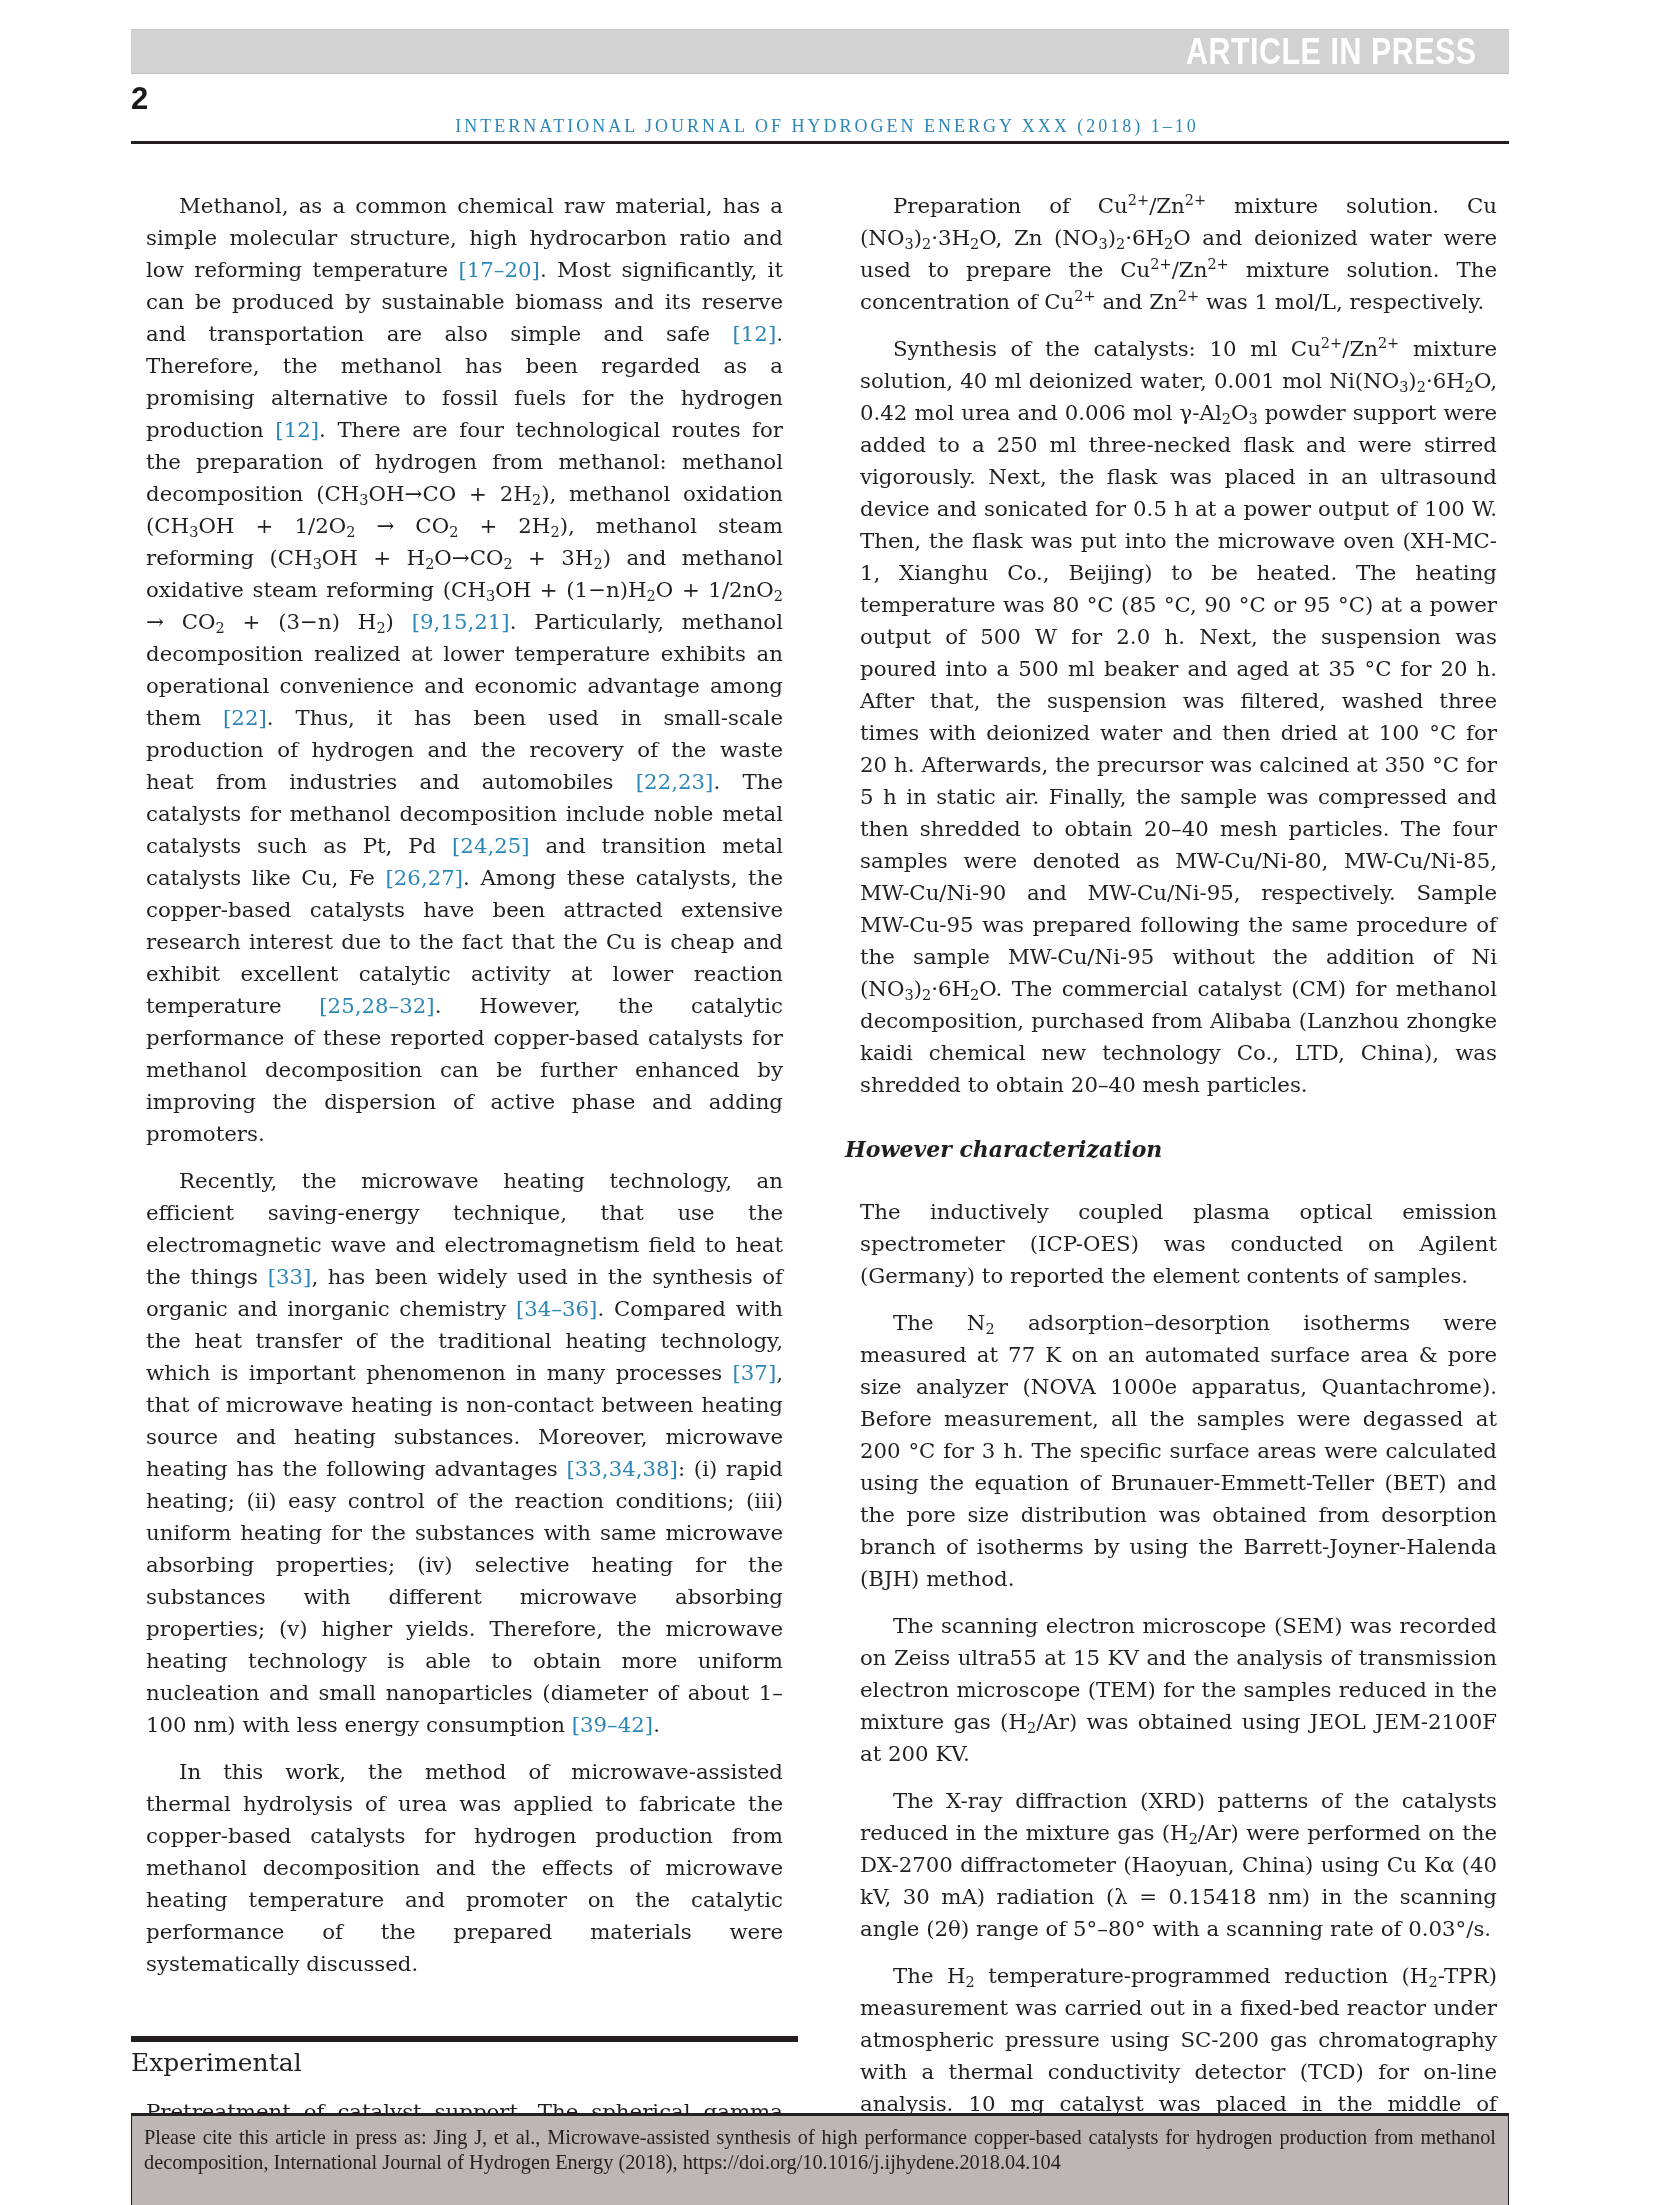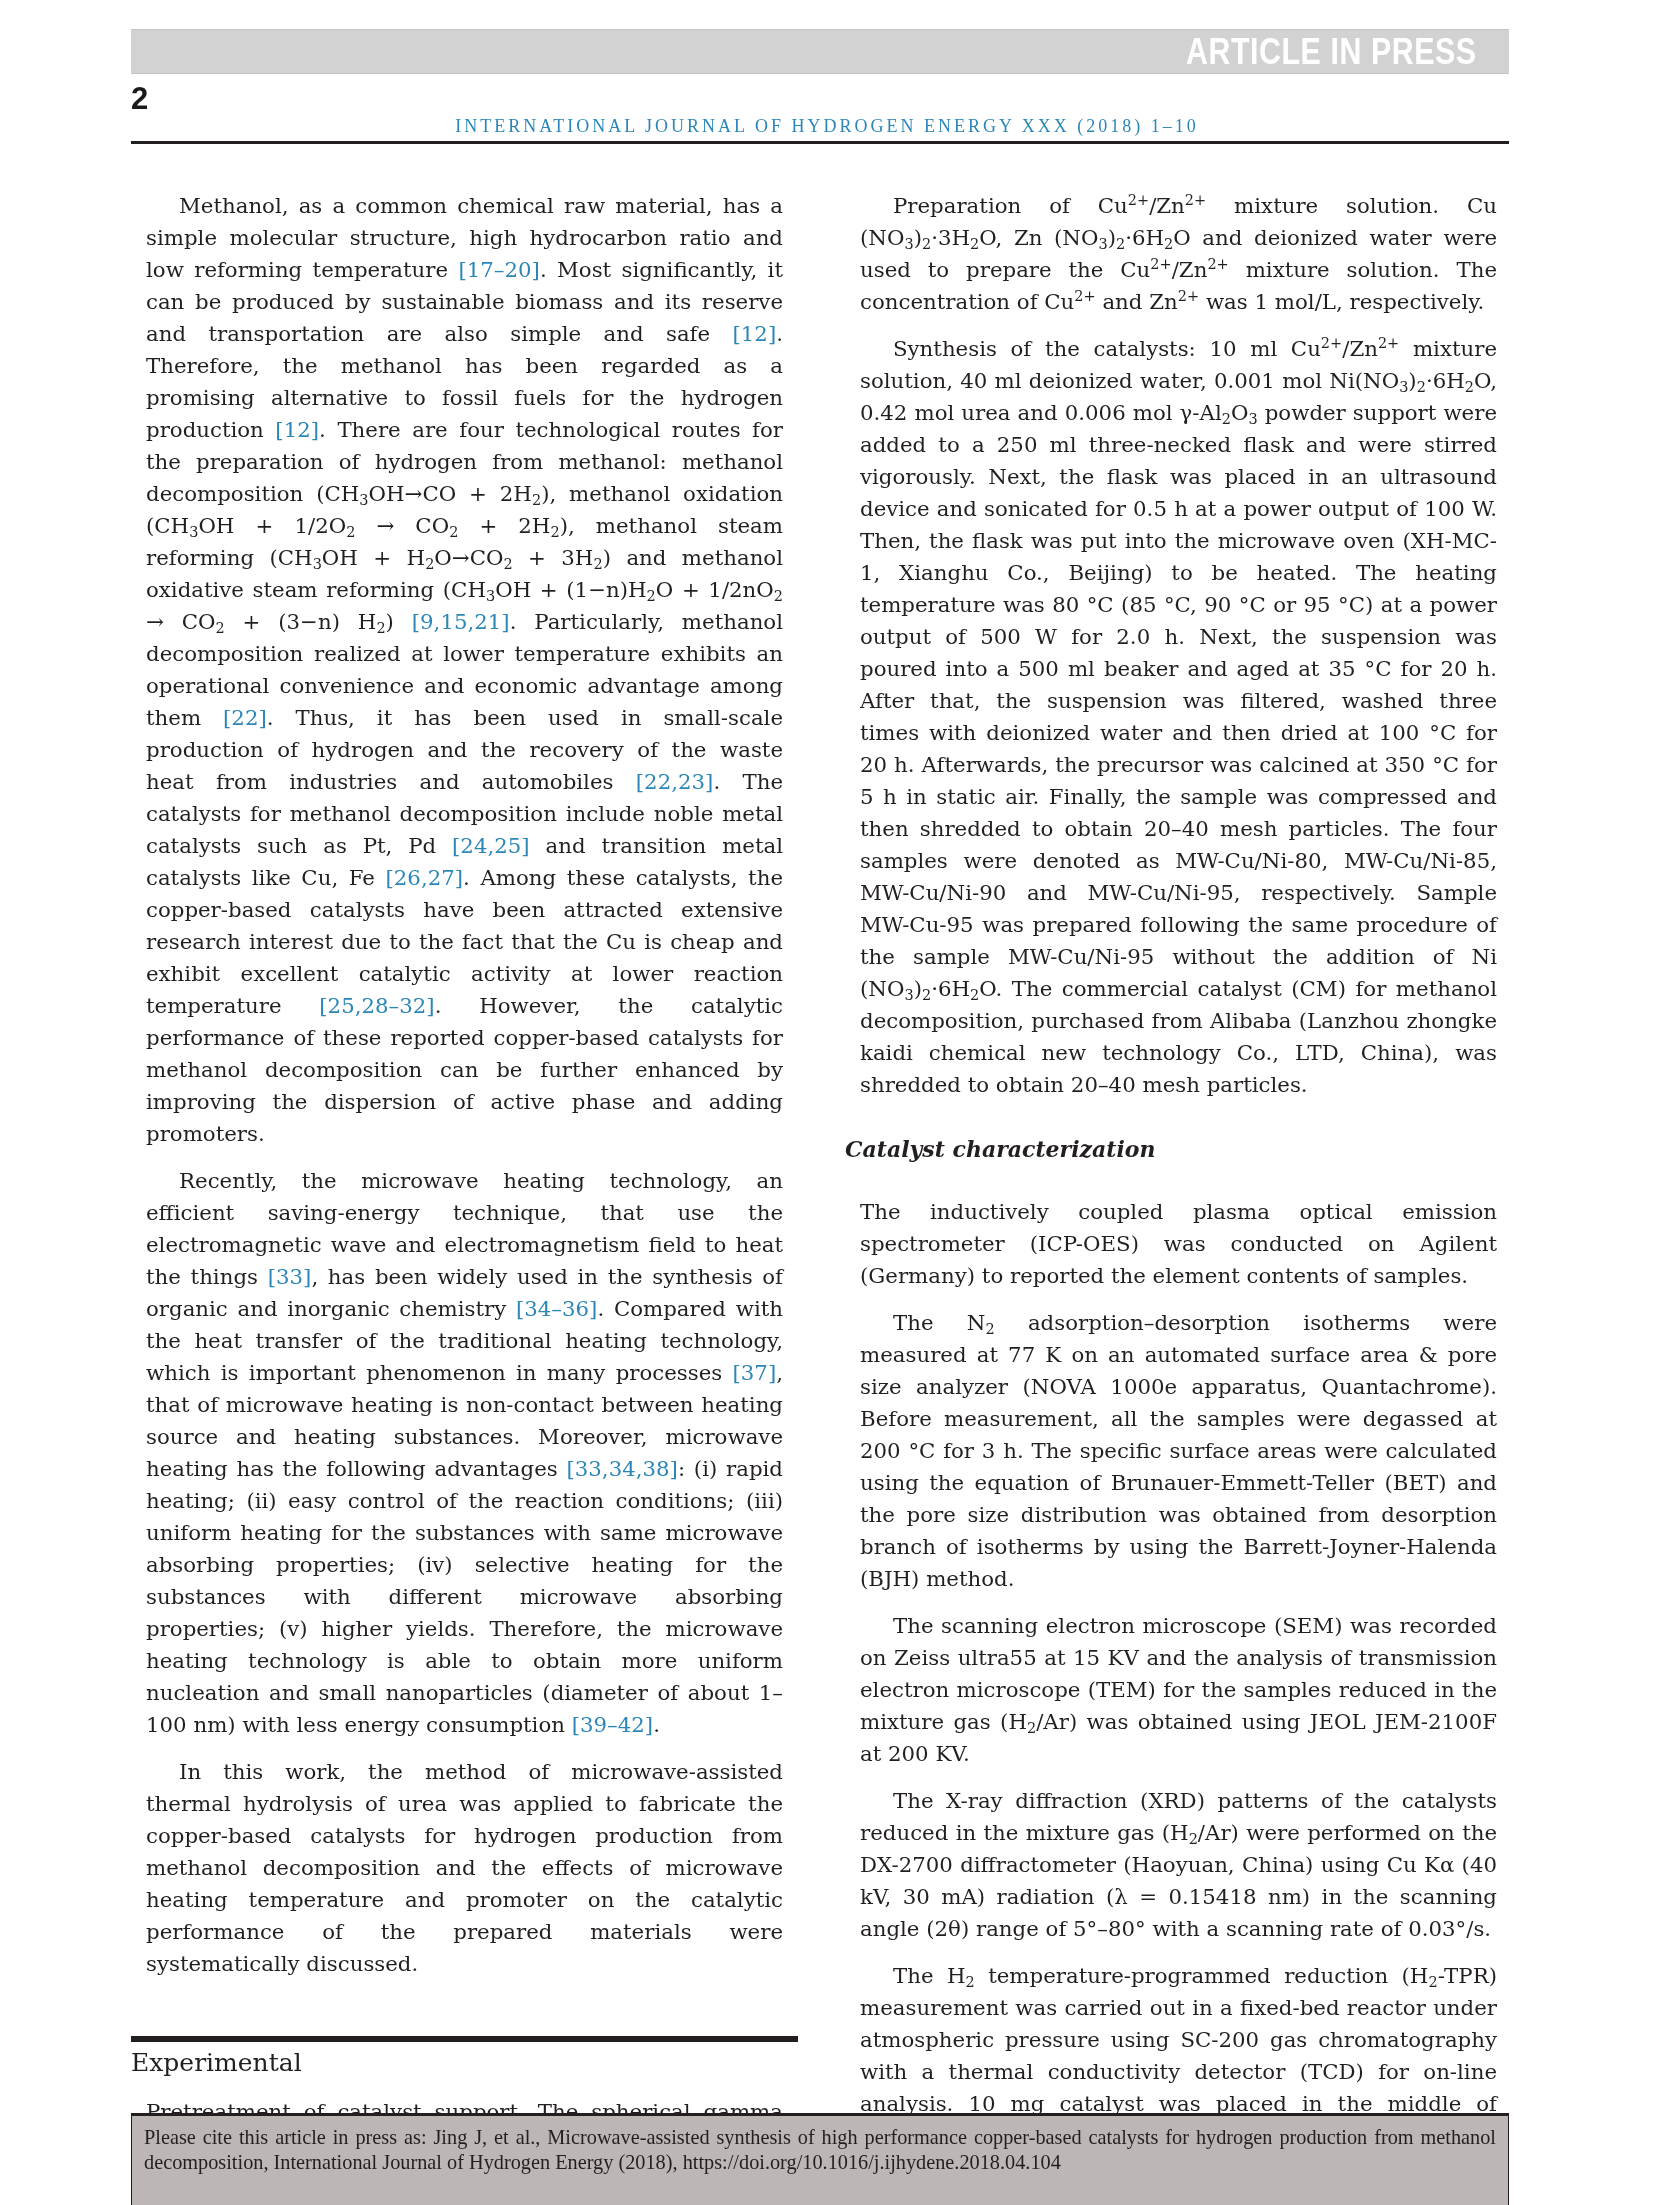--- a/index.html
+++ b/index.html
@@ -56,21 +56,21 @@
   <div>
       <p>Pretreatment of catalyst support. The spherical gamma alumina was shredded to obtain 20–40 mesh particles. Then the obtained particles were washed three times with deionized water and anhydrous ethanol, respectively, and dried at</p>
     </div>
 </div>
 
 <div class="col right">
   <div>
       <p class="ind">Preparation of Cu<sup>2+</sup>/Zn<sup>2+</sup> mixture solution. Cu (NO<sub>3</sub>)<sub>2</sub>·3H<sub>2</sub>O, Zn (NO<sub>3</sub>)<sub>2</sub>·6H<sub>2</sub>O and deionized water were used to prepare the Cu<sup>2+</sup>/Zn<sup>2+</sup> mixture solution. The concentration of Cu<sup>2+</sup> and Zn<sup>2+</sup> was 1 mol/L, respectively.</p>
       <p class="ind">Synthesis of the catalysts: 10 ml Cu<sup>2+</sup>/Zn<sup>2+</sup> mixture solution, 40 ml deionized water, 0.001 mol Ni(NO<sub>3</sub>)<sub>2</sub>·6H<sub>2</sub>O, 0.42 mol urea and 0.006 mol γ-Al<sub>2</sub>O<sub>3</sub> powder support were added to a 250 ml three-necked flask and were stirred vigorously. Next, the flask was placed in an ultrasound device and sonicated for 0.5 h at a power output of 100 W. Then, the flask was put into the microwave oven (XH-MC-1, Xianghu Co., Beijing) to be heated. The heating temperature was 80 °C (85 °C, 90 °C or 95 °C) at a power output of 500 W for 2.0 h. Next, the suspension was poured into a 500 ml beaker and aged at 35 °C for 20 h. After that, the suspension was filtered, washed three times with deionized water and then dried at 100 °C for 20 h. Afterwards, the precursor was calcined at 350 °C for 5 h in static air. Finally, the sample was compressed and then shredded to obtain 20–40 mesh particles. The four samples were denoted as MW-Cu/Ni-80, MW-Cu/Ni-85, MW-Cu/Ni-90 and MW-Cu/Ni-95, respectively. Sample MW-Cu-95 was prepared following the same procedure of the sample MW-Cu/Ni-95 without the addition of Ni (NO<sub>3</sub>)<sub>2</sub>·6H<sub>2</sub>O. The commercial catalyst (CM) for methanol decomposition, purchased from Alibaba (Lanzhou zhongke kaidi chemical new technology Co., LTD, China), was shredded to obtain 20–40 mesh particles.</p>
     </div>
-  <div class="subsec mid">Catalyst characterization</div>
+  <div class="subsec mid">However characterization</div>
   <div>
       <p>The inductively coupled plasma optical emission spectrometer (ICP-OES) was conducted on Agilent (Germany) to reported the element contents of samples.</p>
       <p class="ind">The N<sub>2</sub> adsorption–desorption isotherms were measured at 77 K on an automated surface area &amp; pore size analyzer (NOVA 1000e apparatus, Quantachrome). Before measurement, all the samples were degassed at 200 °C for 3 h. The specific surface areas were calculated using the equation of Brunauer-Emmett-Teller (BET) and the pore size distribution was obtained from desorption branch of isotherms by using the Barrett-Joyner-Halenda (BJH) method.</p>
       <p class="ind">The scanning electron microscope (SEM) was recorded on Zeiss ultra55 at 15 KV and the analysis of transmission electron microscope (TEM) for the samples reduced in the mixture gas (H<sub>2</sub>/Ar) was obtained using JEOL JEM-2100F at 200 KV.</p>
       <p class="ind">The X-ray diffraction (XRD) patterns of the catalysts reduced in the mixture gas (H<sub>2</sub>/Ar) were performed on the DX-2700 diffractometer (Haoyuan, China) using Cu Kα (40 kV, 30 mA) radiation (λ = 0.15418 nm) in the scanning angle (2θ) range of 5°–80° with a scanning rate of 0.03°/s.</p>
       <p class="ind">The H<sub>2</sub> temperature-programmed reduction (H<sub>2</sub>-TPR) measurement was carried out in a fixed-bed reactor under atmospheric pressure using SC-200 gas chromatography with a thermal conductivity detector (TCD) for on-line analysis. 10 mg catalyst was placed in the middle of quartz reactor tube and the gas flow rate of reduction gas with 5% H<sub>2</sub>/N<sub>2</sub> was 30 mL/min. The temperature of the reactor was firstly raised</p>
     </div>
 </div>
 
 <div class="footer">

